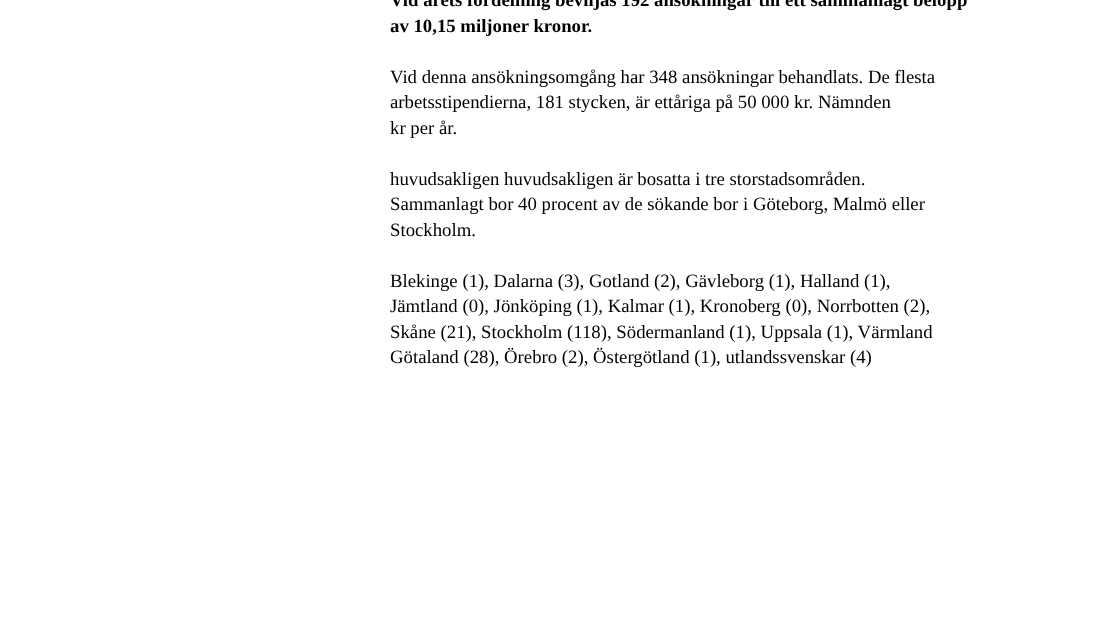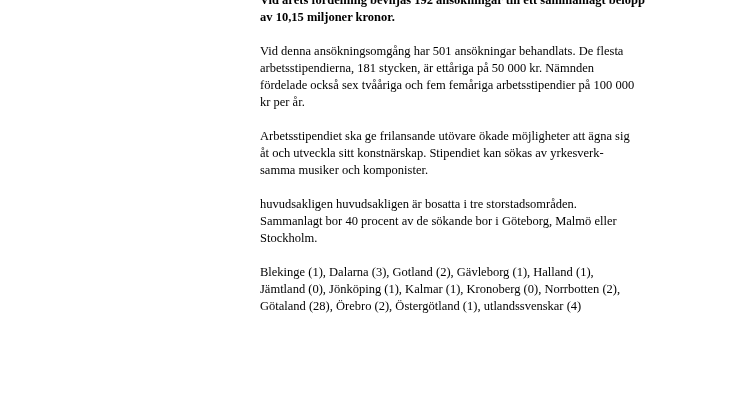--- a/index.html
+++ b/index.html
@@ -40,39 +40,34 @@
 
 <div class="screen">
   <div class="content">
 
     <p class="para lead">
       <span class="line">Vid årets fördelning beviljas 192 ansökningar till ett sammanlagt belopp</span>
       <span class="line">av 10,15 miljoner kronor.</span>
     </p>
 
     <p class="para">
-      <span class="line">Vid denna ansökningsomgång har 501 ansökningar behandlats. De flesta</span>
+      <span class="line">Vid denna ansökningsomgång har 348 ansökningar behandlats. De flesta</span>
       <span class="line">arbetsstipendierna, 181 stycken, är ettåriga på 50 000 kr. Nämnden</span>
-      <span class="line">fördelade också sex tvååriga och fem femåriga arbetsstipendier på 100 000</span>
       <span class="line">kr per år.</span>
     </p>
 
-    <p class="para">
-      <span class="line">Arbetsstipendiet ska ge frilansande utövare ökade möjligheter att ägna sig</span>
-      <span class="line">åt och utveckla sitt konstnärskap. Stipendiet kan sökas av yrkesverk-</span>
-      <span class="line">samma musiker och komponister.</span>
-    </p>
 
     <p class="para">
       <span class="line">huvudsakligen huvudsakligen är bosatta i tre storstadsområden.</span>
       <span class="line">Sammanlagt bor 40 procent av de sökande bor i Göteborg, Malmö eller</span>
       <span class="line">Stockholm.</span>
     </p>
 
 
     <p class="para">
       <span class="line">Blekinge (1), Dalarna (3), Gotland (2), Gävleborg (1), Halland (1),</span>
       <span class="line">Jämtland (0), Jönköping (1), Kalmar (1), Kronoberg (0), Norrbotten (2),</span>
+      <span class="line">Skåne (21), Stockholm (118), Södermanland (1), Uppsala (1), Värmland</span>
       <span class="line">Götaland (28), Örebro (2), Östergötland (1), utlandssvenskar (4)</span>
     </p>
 
   </div>
 </div>
 
 </body></html>

